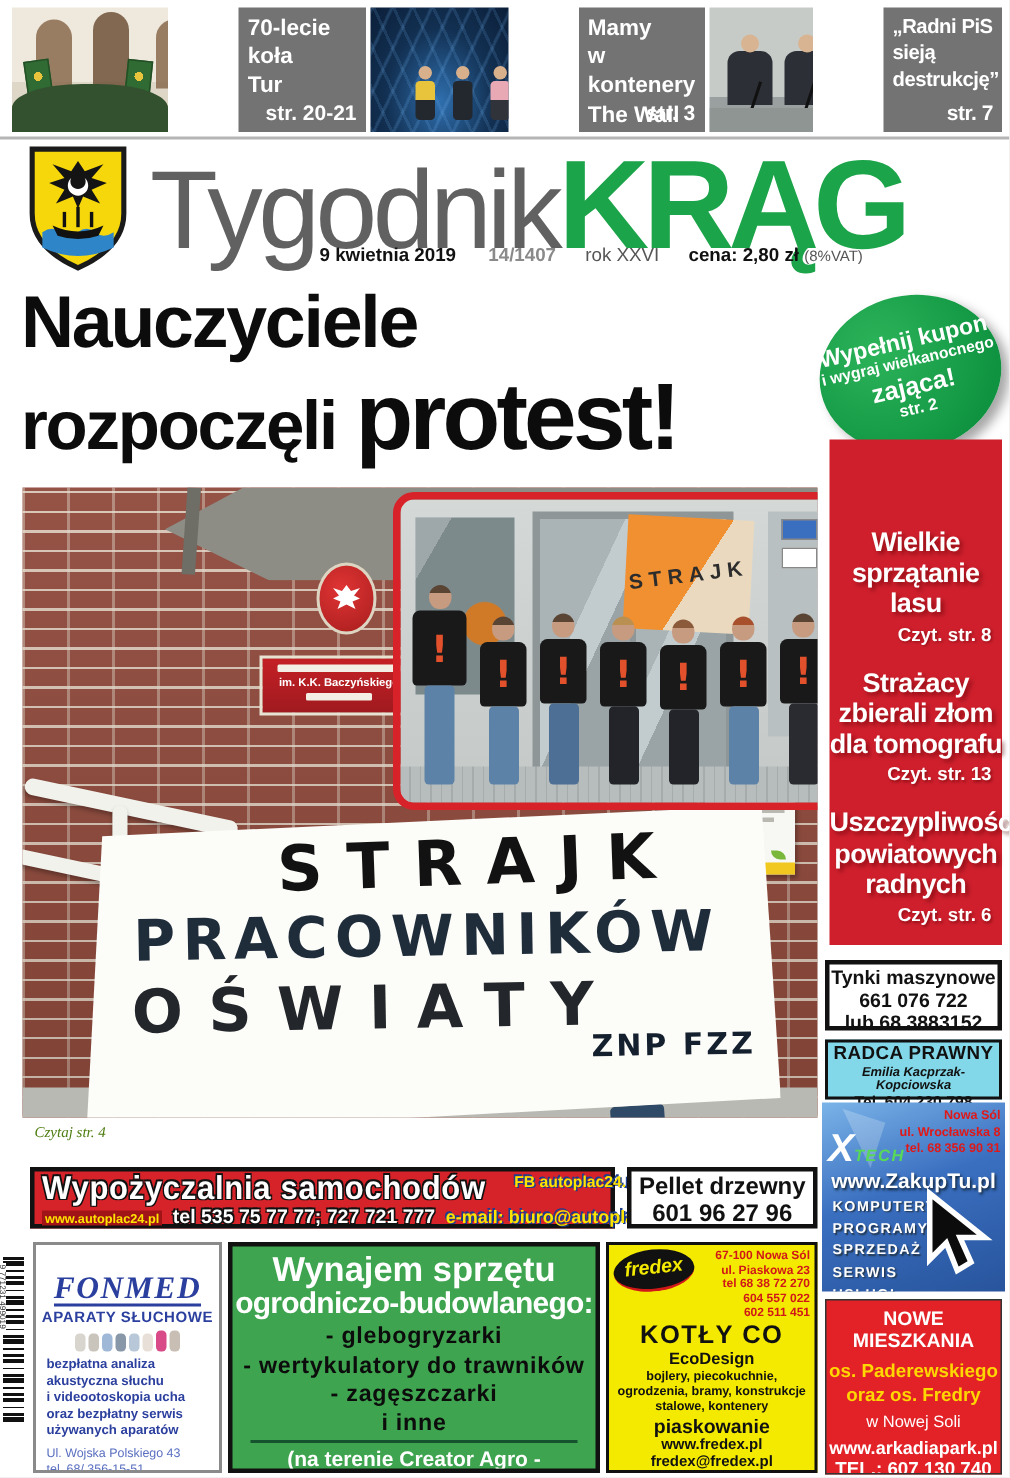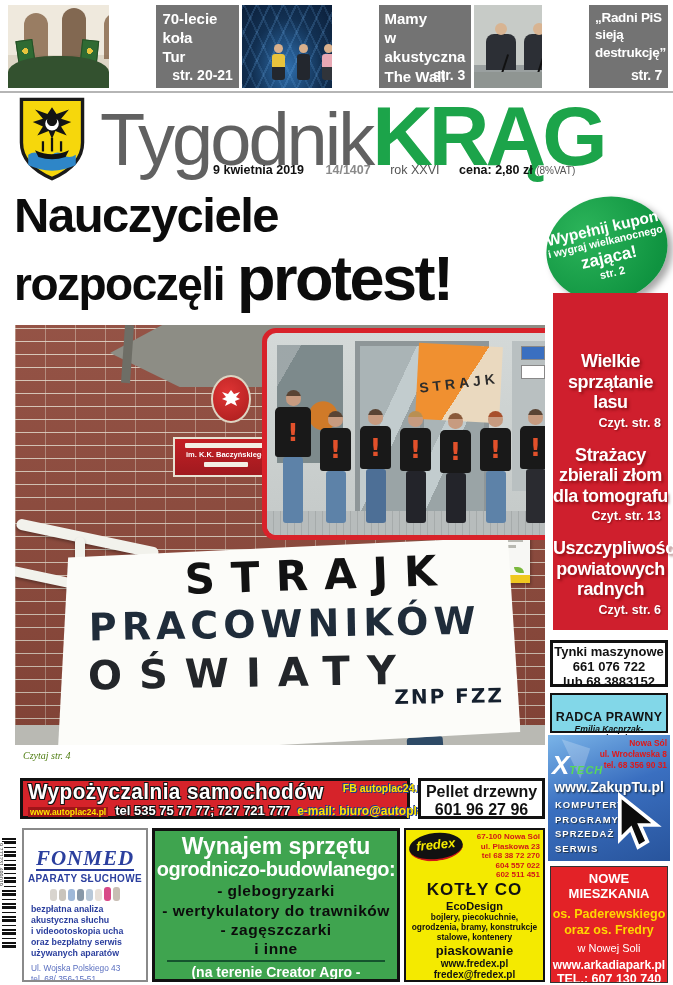--- a/index.html
+++ b/index.html
@@ -199,21 +199,21 @@
   #ad-fredex .fsub{font-size:11px;font-weight:800;}
   #ad-fredex .fbody{font-size:8.4px;font-weight:600;line-height:1.2;}
   #ad-fredex .fhl{font-size:13px;font-weight:800;margin-top:1px;}
   #ad-fredex .fwww{font-size:10px;font-weight:800;}
 
   #ad-tynki{left:550px;top:640px;width:118px;height:47px;background:#fff;border:3px solid #111;
             box-sizing:border-box;text-align:center;font-weight:800;font-size:13px;line-height:1.15;
             padding-top:2px;color:#111;}
   #ad-radca{left:550px;top:693px;width:118px;height:40px;background:#82d7e8;border:2px solid #111;
             box-sizing:border-box;text-align:center;color:#111;}
-  #ad-radca .t{font-size:12.5px;font-weight:800;letter-spacing:.3px;line-height:1.1;margin-top:16px;}
+  #ad-radca .t{font-size:12.5px;font-weight:800;letter-spacing:.3px;line-height:1.1;margin-top:1px;}
   #ad-radca .n{font-size:8.6px;font-style:italic;font-weight:600;line-height:1.1;}
   #ad-radca .tel{font-size:10.5px;font-weight:700;line-height:1.2;}
   #ad-xtech{left:548px;top:735px;width:122px;height:126px;color:#fff;overflow:hidden;
       background:linear-gradient(160deg,#7ab4e8 0%,#3a6fc0 45%,#28549c 100%);}
   #ad-xtech .hdr{position:relative;height:44px;}
   #ad-xtech .xl{position:absolute;left:4px;top:15px;font-style:italic;font-weight:800;}
   #ad-xtech .xl .x{font-size:26px;color:#fff;}
   #ad-xtech .xl .t{font-size:11px;color:#58d858;letter-spacing:1px;}
   #ad-xtech .tri{position:absolute;left:8px;top:8px;width:0;height:0;border-left:30px solid transparent;
       border-top:32px solid rgba(255,255,255,.22);transform:rotate(18deg);}
@@ -261,21 +261,21 @@
           <div class="fh"></div>
           <div class="fb"></div>
         </div>
       <div class="fig fg3">
           <div class="fh"></div>
           <div class="fb"></div>
         </div>
     </div>
     <div class="ts-box b2">
       <span>Mamy</span><br>
-      <span>w akustyczna</span><br>
+      <span>w kontenery</span><br>
       <span>The Wall</span>
       <span class="pg">str. 3</span>
     </div>
     <div class="ts-photo p3">
       <div class="suit s1"></div>
       <div class="suit s2"></div>
       <div class="mic m1"></div>
       <div class="mic m2"></div>
       <div class="desk"></div>
     </div>

